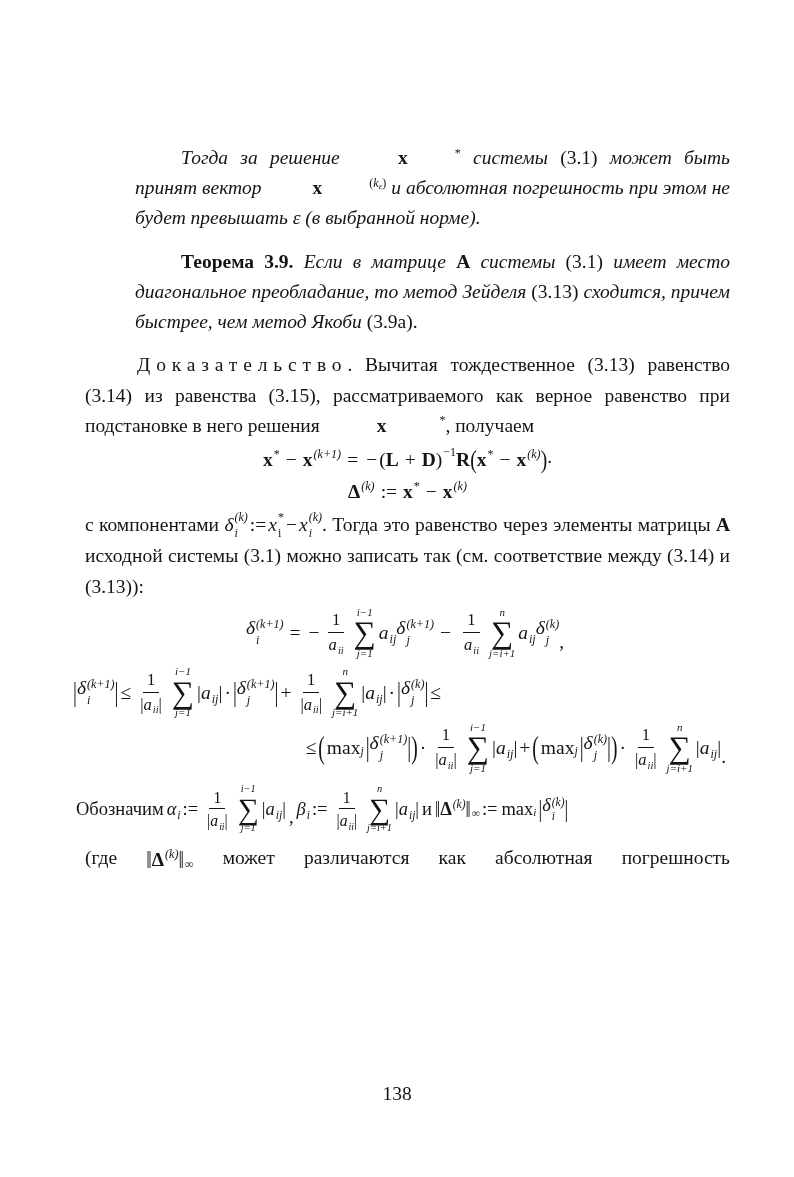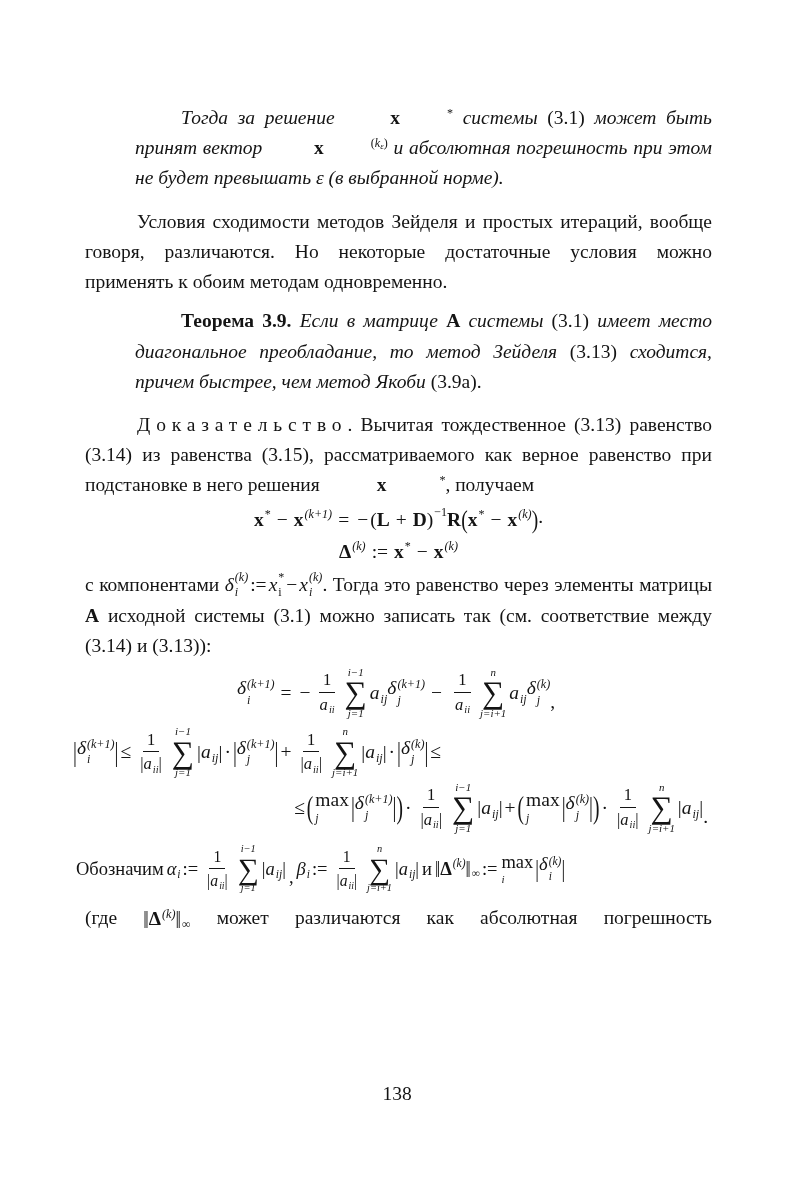--- a/index.html
+++ b/index.html
@@ -5,21 +5,21 @@
   html,body{margin:0;padding:0;}
   body{background:#ffffff;}
   .page{
     position:relative;
     width:794px;height:1177px;
     background:#ffffff;
     color:#141414;
     font-family:"Liberation Serif","DejaVu Serif",serif;
     overflow:hidden;
   }
-  .content{padding:94px 82px 0 85px;}
+  .content{padding:94px 64px 0 85px;margin-top:40px;}
 
   
   .para{
     font-size:19.5px;line-height:1.55;
     text-align:justify;
     margin:0 0 5px 0;
   }
   .ind{text-indent:52px;}
   .ind2{text-indent:46px;}
   .quote{margin-left:50px;margin-top:9px;margin-bottom:13px;}
@@ -61,21 +61,21 @@
   .w-comma{margin-right:5px;}
 
   .frac{display:inline-flex;flex-direction:column;align-items:center;vertical-align:middle;margin:0 3px;}
   .frac .num{display:flex;justify-content:center;align-items:center;font-size:85%;line-height:1.25;padding:0 4px 1px 4px;border-bottom:1.5px solid #141414;}
   .frac .den{display:flex;justify-content:center;align-items:center;font-size:85%;line-height:1.25;padding:2px 4px 0 4px;}
 
   .sum{display:inline-flex;flex-direction:column;align-items:center;vertical-align:middle;margin:0 3px;font-style:normal;}
   .sum .lim{font-size:56%;font-style:italic;line-height:1.05;}
   .sum .sigma{font-size:160%;line-height:0.95;}
 
-  .under{display:inline-flex;flex-direction:column;align-items:flex-start;vertical-align:middle;line-height:1.05;margin:0 2px;}
+  .under{display:inline-flex;flex-direction:row;align-items:flex-end;vertical-align:middle;line-height:1.05;margin:0 2px;}
   .under .uu{font-size:60%;font-style:italic;margin-top:2px;}
 
   .grp{display:inline-flex;align-items:center;vertical-align:middle;}
   .gbody{display:inline-flex;align-items:center;}
   .delim{display:inline-block;line-height:1;}
 
   
   .folio{position:absolute;left:0;right:0;bottom:72px;text-align:center;}
   .pagenum{font-size:19.5px;color:#141414;}
 </style>
@@ -84,21 +84,20 @@
 
 <div class="page">
   <main class="content" id="content">
       <div class="para quote ind2"><span class="w st-i">Тогда за решение </span><span class="atom">
           <span class="w st-b">x</span>
           <span class="supr rm">*</span>
         </span><span class="w st-i"> системы </span><span class="w">(3.1)</span><span class="w st-i"> может быть принят вектор </span><span class="atom">
           <span class="w st-b">x</span>
           <span class="supr rm"><span class="w">(</span><span class="w st-i">k</span><span class="dsub">ε</span><span class="w">)</span></span>
         </span><span class="w st-i"> и абсолютная погрешность при этом не будет превышать </span><span class="w st-i">ε </span><span class="w st-i">(в выбранной норме).</span></div>
-      <div class="para ind"><span class="w">Условия сходимости методов Зейделя и простых итераций, вообще говоря, различаются. Но некоторые достаточные условия можно применять к обоим методам одновременно.</span></div>
       <div class="para quote ind2"><span class="w st-b">Теорема 3.9.</span><span class="w st-i"> Если в матрице </span><span class="w st-b">А </span><span class="w st-i">системы </span><span class="w">(3.1)</span><span class="w st-i"> имеет место диагональное преобладание, то метод Зейделя </span><span class="w">(3.13)</span><span class="w st-i"> сходится, причем быстрее, чем метод Якоби </span><span class="w">(3.9а).</span></div>
       <div class="para ind"><span class="w lsp">Доказательство</span><span class="w">. Вычитая тождественное (3.13) равенство (3.14) из равенства (3.15), рассматриваемого как верное равенство при подстановке в него решения </span><span class="atom">
           <span class="w st-b">x</span>
           <span class="supr rm">*</span>
         </span><span class="w">, получаем</span></div>
       <div class="eq">
         <span class="atom">
           <span class="w st-b">x</span>
           <span class="supr rm">*</span>
         </span>

